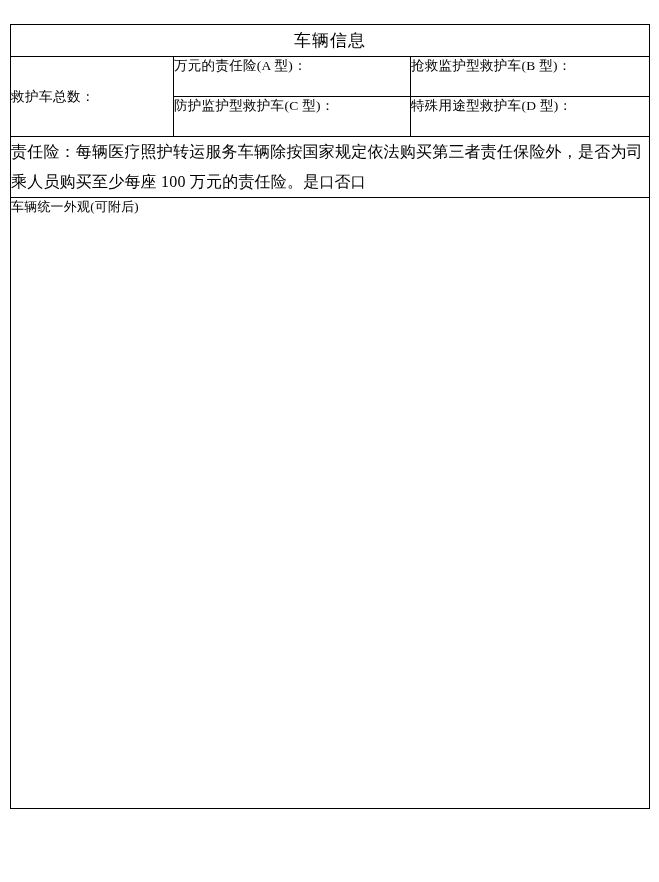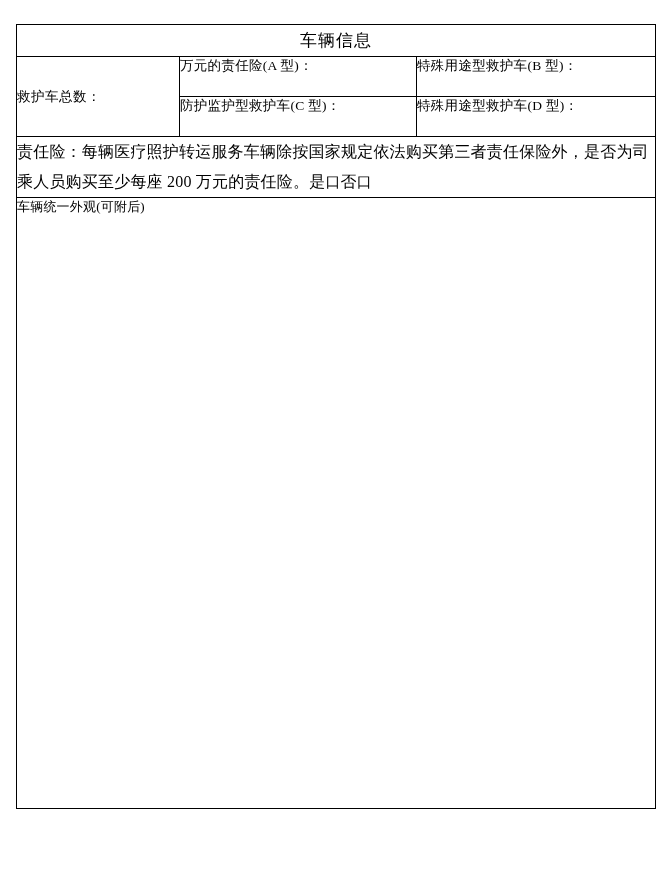--- a/index.html
+++ b/index.html
@@ -10,21 +10,21 @@
   body {
     width: 659px;
     height: 882px;
     font-family: "Liberation Serif", "DejaVu Serif", serif;
     color: #000000;
     position: relative;
     overflow: hidden;
   }
   .page {
     position: absolute;
-    left: 16px;
+    left: 10px;
     top: 24px;
     width: 639px;
   }
   table.form {
     width: 639px;
     border-collapse: collapse;
     table-layout: fixed;
   }
   table.form td {
     border: 1px solid #000000;
@@ -79,28 +79,28 @@
       <col style="width:237px">
       <col style="width:239px">
     </colgroup>
     <tbody>
       <tr>
         <td class="title-cell" colspan="3">车辆信息</td>
       </tr>
       <tr>
         <td class="total-cell" rowspan="2">救护车总数：</td>
         <td class="type-cell">万元的责任险(A 型)：</td>
-        <td class="type-cell">特殊用途型救护车(B 型)：</td>
+        <td class="type-cell">抢救监护型救护车(B 型)：</td>
       </tr>
       <tr>
         <td class="type-cell">防护监护型救护车(C 型)：</td>
         <td class="type-cell">特殊用途型救护车(D 型)：</td>
       </tr>
       <tr>
-        <td class="insurance-cell" colspan="3"><span>责任险：每辆医疗照护转运服务车辆除按国家规定依法购买第三者责任保险外，是否为司乘人员购买至少每座 200 万元的责任险。是</span><span class="checkbox-glyph">口</span><span>否</span><span class="checkbox-glyph">口</span></td>
+        <td class="insurance-cell" colspan="3"><span>责任险：每辆医疗照护转运服务车辆除按国家规定依法购买第三者责任保险外，是否为司乘人员购买至少每座 100 万元的责任险。是</span><span class="checkbox-glyph">口</span><span>否</span><span class="checkbox-glyph">口</span></td>
       </tr>
       <tr>
         <td class="appearance-cell" colspan="3">
             <div>车辆统一外观(可附后)</div>
             <div></div>
           </td>
       </tr>
     </tbody>
   </table>
 </div>

